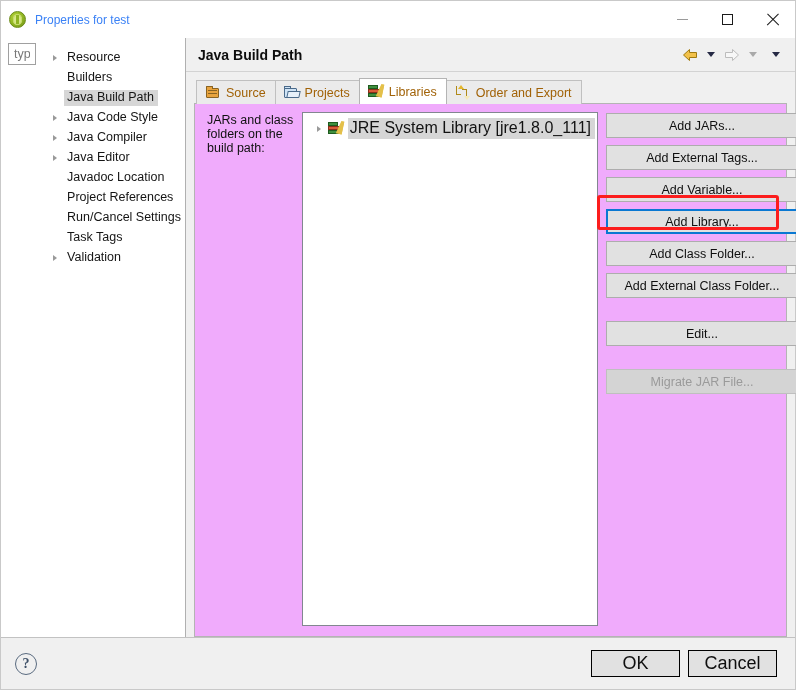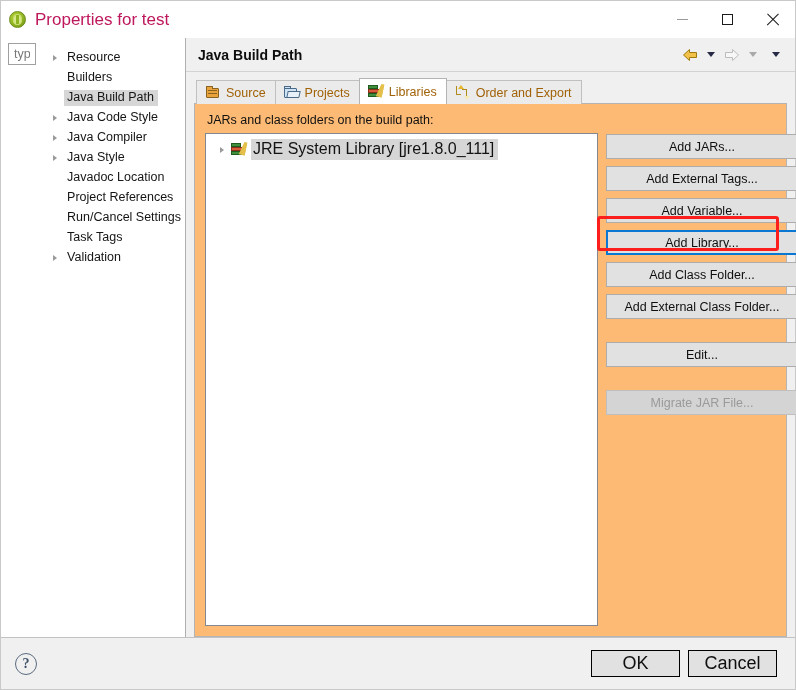--- a/index.html
+++ b/index.html
@@ -42,22 +42,22 @@
     border-radius: 50% 50% 45% 45%;
     background: #d9e88a;
     box-shadow: inset 0 0 0 1px #c3d96a;
   }
   .eclipse-icon .slot {
     position: absolute; left: 7px; top: 4px; width: 3px; height: 9px;
     background: #8fb422;
   }
   .title-text {
     margin-left: 9px;
-    font-size: 17px;
-    color: #be185d;
+    font-size: 12px;
+    color: #3b82f6;
     white-space: nowrap;
   }
   .win-controls {
     margin-left: auto; display: flex; height: 37px;
   }
   .win-btn {
     width: 45px; height: 37px;
     display: flex; align-items: center; justify-content: center;
     cursor: default;
   }
@@ -214,25 +214,25 @@
 
   
   .ic-oe .u1 { position: absolute; left: 1px; top: 1px; width: 5px; height: 9px; border: 1.3px solid #b08a1a; border-top: none; border-right: none; background: transparent; }
   .ic-oe .u2 { position: absolute; left: 7px; top: 4px; width: 5px; height: 9px; border: 1.3px solid #b08a1a; border-bottom: none; border-left: none; background: transparent; }
   .ic-oe .h1 { position: absolute; left: 3px; top: 0px; width: 0; height: 0; border-left: 3px solid transparent; border-right: 3px solid transparent; border-bottom: 4px solid #e3b62c; }
   .ic-oe .h2 { position: absolute; left: 9px; top: 11px; width: 0; height: 0; border-left: 3px solid transparent; border-right: 3px solid transparent; border-top: 4px solid #f5e9b8; }
 
   
   .tab-body {
     flex: 1 1 auto; min-height: 0;
-    background: #fdba74;
+    background: #f0abfc;
     border: 1px solid #b4b4b4;
     margin-top: -1px;
     padding: 8px 10px 10px 10px;
-    display: flex; flex-direction: column;
+    display: flex; flex-direction: row;
   }
   .body-label {
     font-size: 12.5px; color: #111;
     margin: 1px 0 6px 2px;
   }
   .panel-row {
     flex: 1 1 auto; min-height: 0;
     display: flex; gap: 8px;
   }
   .list-box {
@@ -382,21 +382,21 @@
           <span class="tw">
               <span class="chev"></span>
             </span>
           <span class="tree-label">Java Compiler</span>
         </div>
 
         <div class="tree-item">
           <span class="tw">
               <span class="chev"></span>
             </span>
-          <span class="tree-label">Java Style</span>
+          <span class="tree-label">Java Editor</span>
         </div>
 
         <div class="tree-item">
           <span class="tw"></span>
           <span class="tree-label">Javadoc Location</span>
         </div>
 
         <div class="tree-item">
           <span class="tw"></span>
           <span class="tree-label">Project References</span>

